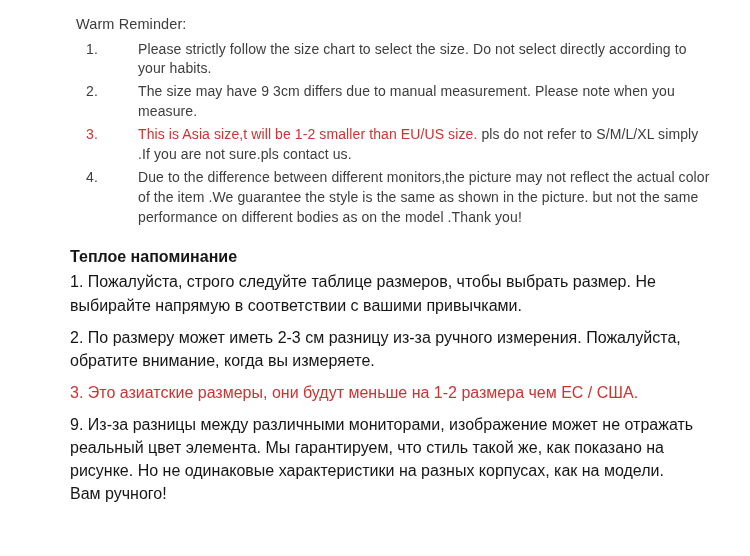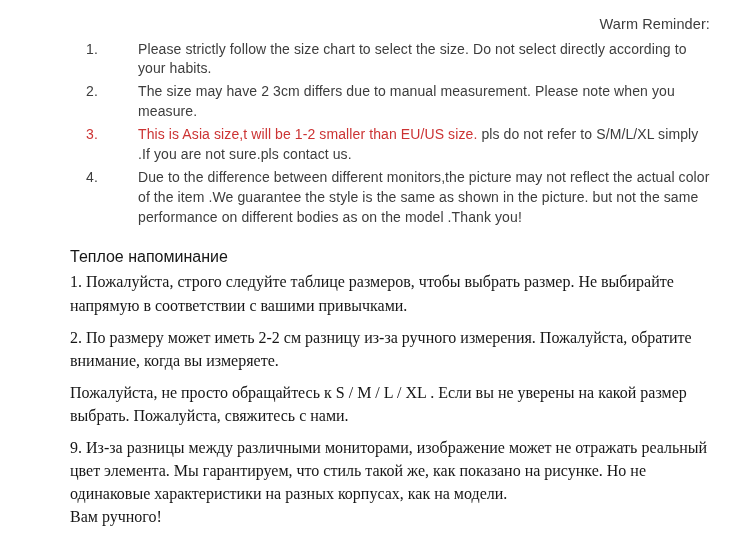--- a/index.html
+++ b/index.html
@@ -12,70 +12,70 @@
   html,body{margin:0;padding:0;}
   body{
     width:750px;height:556px;overflow:hidden;
     background:var(--background);
     font-family:"Liberation Sans","DejaVu Sans",sans-serif;
   }
   .page{padding:14px 40px 0 70px;}
 
   
   .en{font-size:14px;line-height:1.42;color:var(--english-text);letter-spacing:.1px;}
-  .en-title{font-size:14.5px;font-weight:normal;margin:0 0 5px 6px;text-align:right;}
+  .en-title{font-size:14.5px;font-weight:normal;margin:0 0 5px 6px;}
   .item{display:flex;margin:0 0 3px 16px;}
   .num{flex:0 0 20px;}
   .txt{flex:1;max-width:575px;margin-left:32px;}
 
   
   .ru{margin-top:18px;font-size:16px;line-height:1.44;color:var(--russian-text);}
-  .ru-title{font-size:16px;font-weight:normal;margin:0 0 2px 0;}
-  .ru p{margin:0;max-width:645px;font-family:Liberation Serif, serif;}
+  .ru-title{font-size:16px;font-weight:bold;margin:0 0 2px 0;}
+  .ru p{margin:0;max-width:645px;}
   .ru p.gap{margin-top:9px;}
 
   .red{color:var(--accent-red);}
   .red-block{display:block;color:var(--accent-red);}
 </style>
 </head>
 <body>
 
 <div class="page">
 
   <section class="en">
     <h1 class="en-title">Warm Reminder:</h1>
 
     <div class="item">
       <span class="num">1.</span>
       <span class="txt">Please strictly follow the size chart to select the size. Do not select directly according to your habits.</span>
     </div>
 
     <div class="item">
       <span class="num">2.</span>
-      <span class="txt">The size may have 2 3cm differs due to manual measurement. Please note when you measure.</span>
+      <span class="txt">The size may have 9 3cm differs due to manual measurement. Please note when you measure.</span>
     </div>
 
     <div class="item">
       <span class="num red">3.</span>
       <span class="txt"><span class="red">This is Asia size,t will be 1-2 smaller than EU/US size.</span><span> pls do not refer to S/M/L/XL simply .If you are not sure.pls contact us.</span></span>
     </div>
 
     <div class="item">
       <span class="num">4.</span>
       <span class="txt">Due to the difference between different monitors,the picture may not reflect the actual color of the item .We guarantee the style is the same as shown in the picture. but not the same performance on different bodies as on the model .Thank you!</span>
     </div>
   </section>
 
   <section class="ru">
     <h2 class="ru-title">Теплое напоминание</h2>
 
     <p>1. Пожалуйста, строго следуйте таблице размеров, чтобы выбрать размер. Не выбирайте напрямую в соответствии с вашими привычками.</p>
 
-    <p class="gap">2. По размеру может иметь 2-2 см разницу из-за ручного измерения. Пожалуйста, обратите внимание, когда вы измеряете.</p>
+    <p class="gap">2. По размеру может иметь 2-3 см разницу из-за ручного измерения. Пожалуйста, обратите внимание, когда вы измеряете.</p>
 
-    <p class="gap"><span>Пожалуйста, не просто обращайтесь к S / M / L / XL . Если вы не уверены на какой размер выбрать. Пожалуйста, свяжитесь с нами.</span></p>
+    <p class="gap"><span class="red-block">3. Это азиатские размеры, они будут меньше на 1-2 размера чем ЕС / США.</span></p>
 
     <p class="gap">9. Из-за разницы между различными мониторами, изображение может не отражать реальный цвет элемента. Мы гарантируем, что стиль такой же, как показано на рисунке. Но не одинаковые характеристики на разных корпусах, как на модели.</p>
 
     <p>Вам ручного!</p>
   </section>
 
 </div>
 
 </body></html>

